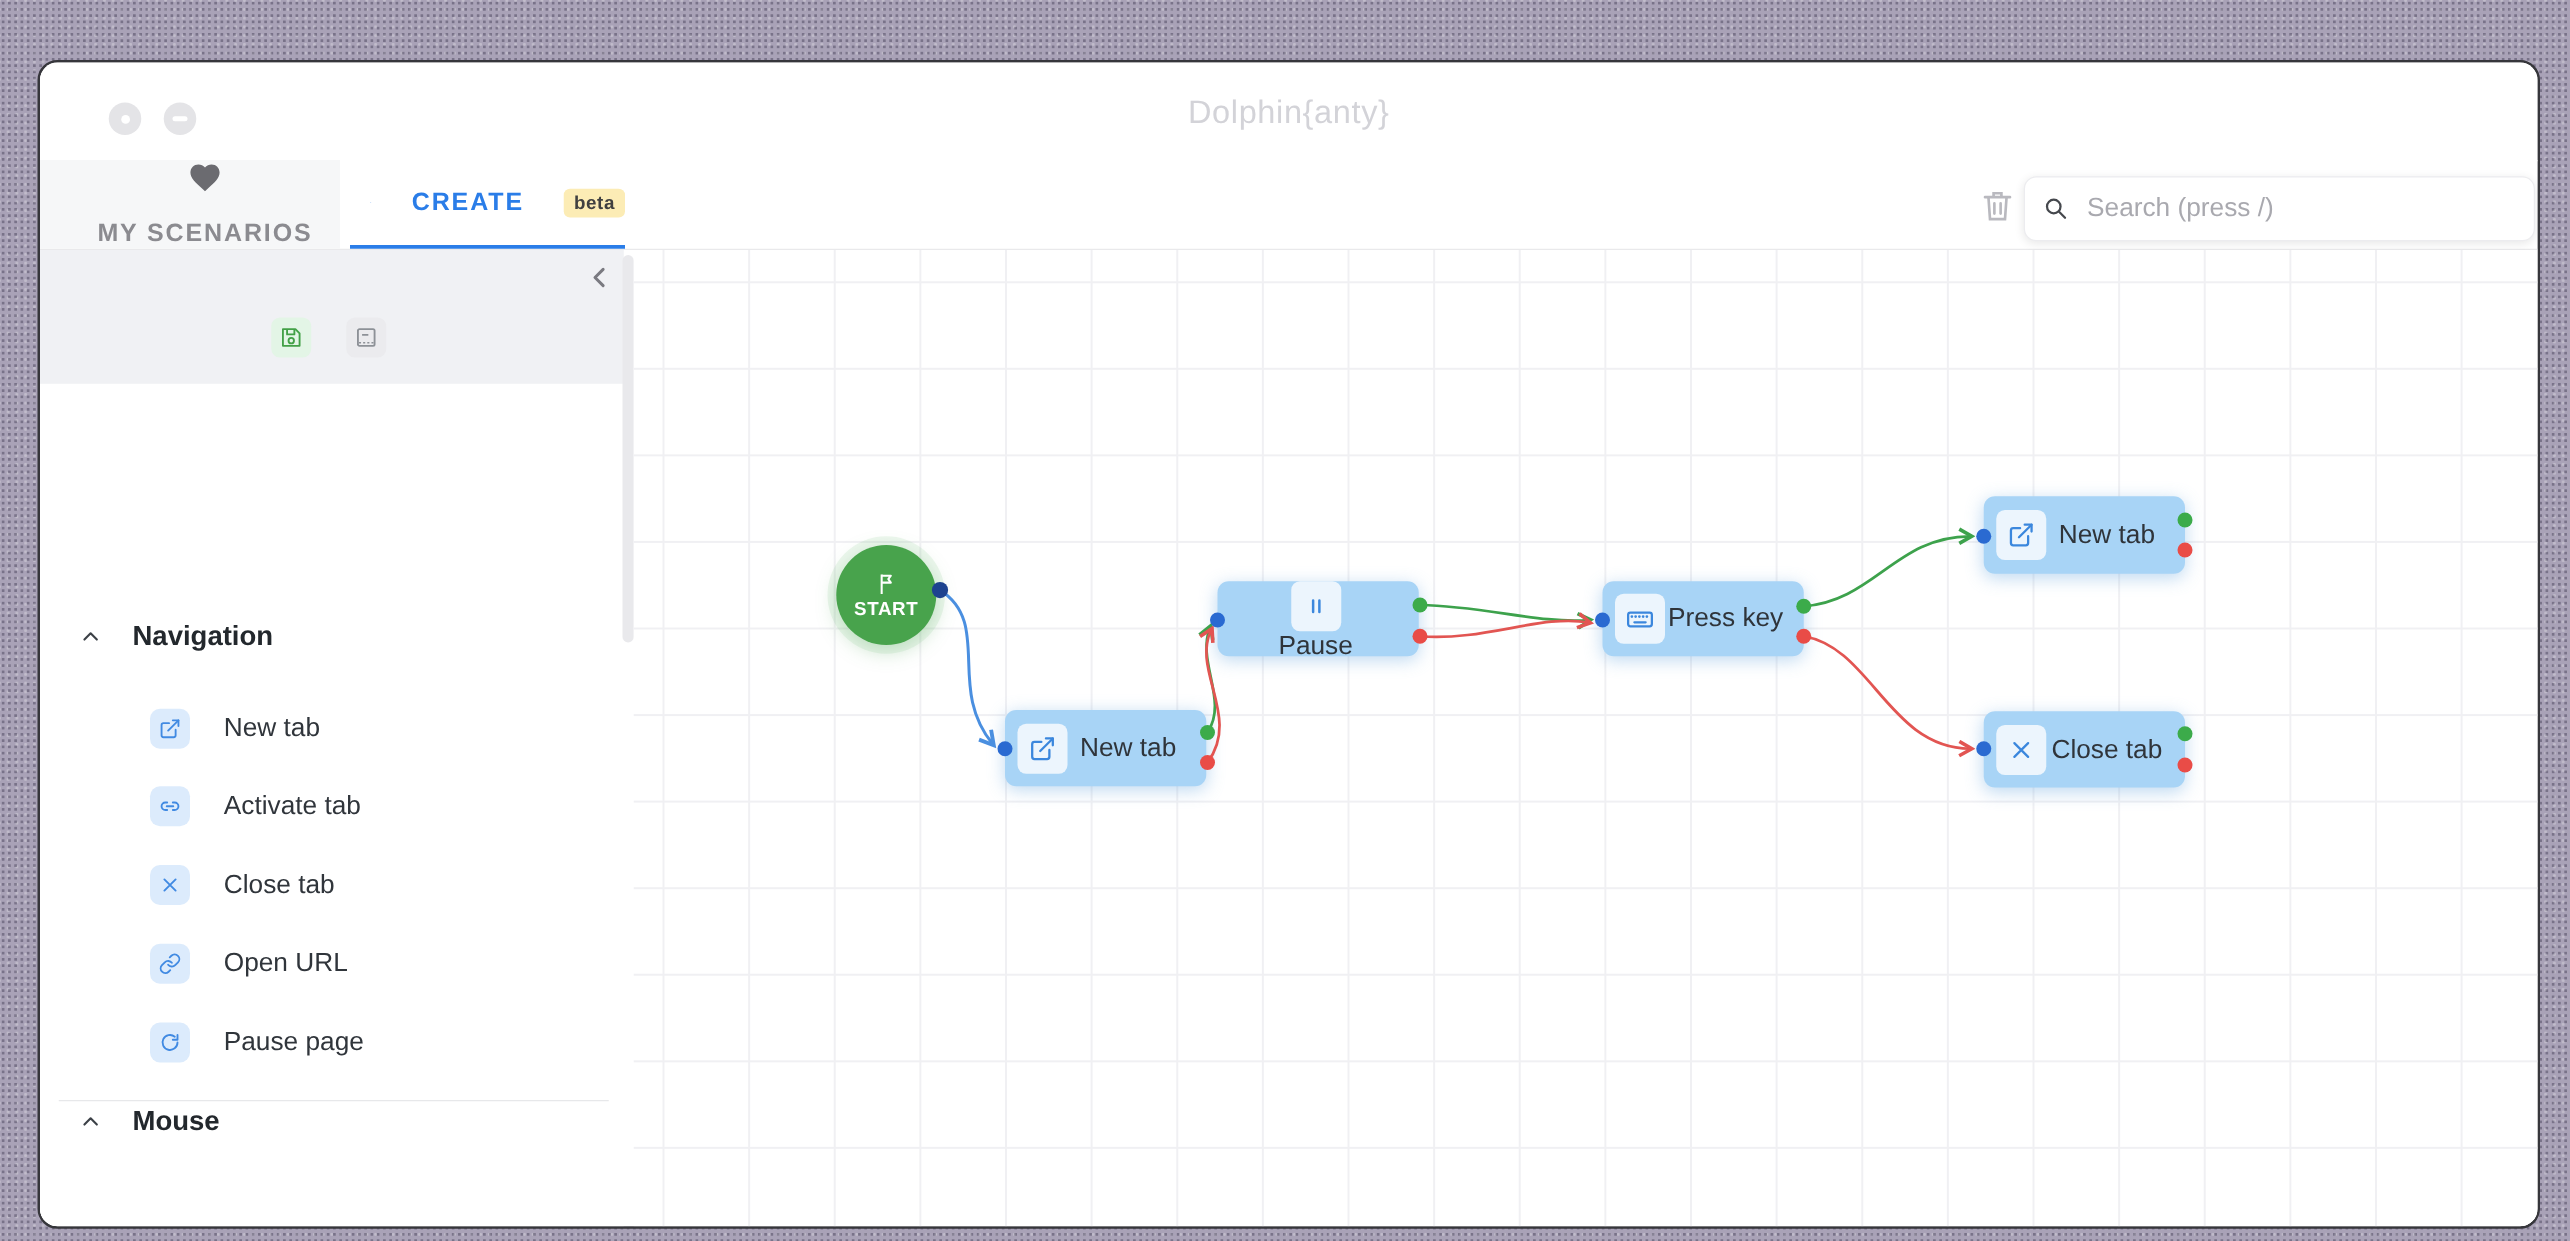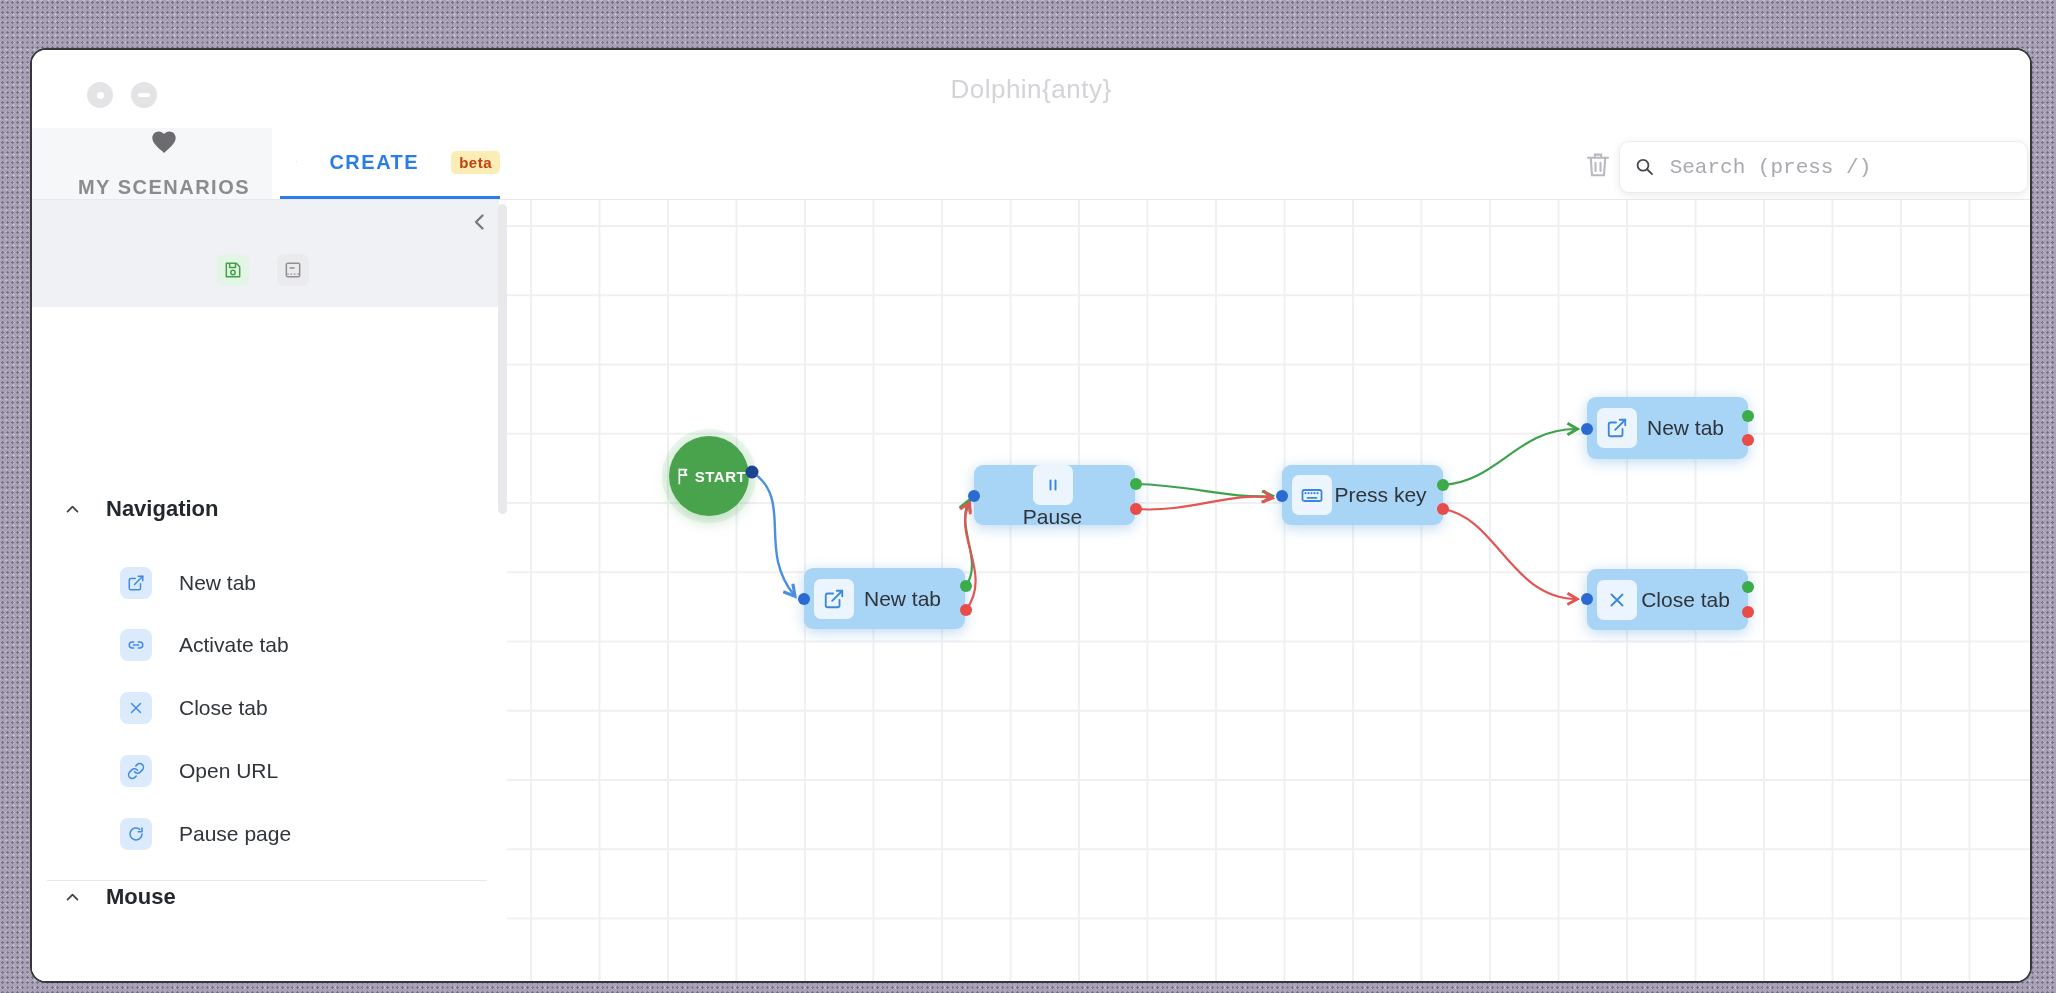--- a/index.html
+++ b/index.html
@@ -25,25 +25,25 @@
   .wbtn .minus{width:12px;height:4px;border-radius:2px;background:#fff;}
   .wtitle{position:absolute;left:0;right:0;top:24px;text-align:center;font-size:26px;color:#d3d3d8;letter-spacing:.5px;}
   
   .tabbar{position:absolute;left:0;top:78px;width:100%;height:72px;background:#fff;border-bottom:1px solid #e9e9eb;box-sizing:border-box;}
   .tab{position:absolute;top:0;height:71px;display:flex;align-items:center;box-sizing:border-box;}
   .tab-scen{left:0;width:240px;background:#f6f7f8;padding-left:24px;gap:20px;flex-direction:column;}
   .tab-create{left:248px;width:220px;background:#fff;border-bottom:3px solid #2a7de8;padding-left:16px;gap:32px;}
   .tab-label{font-size:20px;letter-spacing:1.5px;font-weight:600;}
   .tab-scen .tab-label{color:#8b8b90;}
   .tab-create .tab-label{color:#2a7de8;}
-  .beta{background:#fcecb5;color:#c2410c;font-weight:700;font-size:15px;border-radius:5px;padding:3px 8px;letter-spacing:.5px;}
+  .beta{background:#fcecb5;color:#404040;font-weight:700;font-size:15px;border-radius:5px;padding:3px 8px;letter-spacing:.5px;}
   .trash{position:absolute;top:20px;left:1551px;width:30px;height:32px;}
   .searchbox{position:absolute;left:1587px;top:13px;width:409px;height:52px;background:#fff;border:1px solid #ececef;border-radius:10px;
     box-shadow:0 2px 8px rgba(0,0,0,.09);display:flex;align-items:center;padding:0 14px;gap:12px;box-sizing:border-box;}
-  .searchbox input{border:none;outline:none;font-size:21px;color:#ef4444;width:100%;font-family:Liberation Mono, monospace;background:transparent;}
+  .searchbox input{border:none;outline:none;font-size:21px;color:#ef4444;width:100%;font-family:Liberation Sans, sans-serif;background:transparent;}
   .searchbox input::placeholder{color:#a9a9af;}
   
   .main{position:absolute;left:0;top:150px;width:100%;height:781px;background:#fff;}
   .sidebar{position:absolute;left:0;top:0;width:467px;height:781px;background:#fff;}
   .sb-header{position:absolute;left:0;top:0;width:467px;height:107px;background:#f0f1f4;}
   .sb-tool{position:absolute;top:54px;width:32px;height:32px;border-radius:7px;display:flex;align-items:center;justify-content:center;}
   .sb-tool.save{left:185px;background:#e3f5e6;}
   .sb-tool.form{left:245px;background:#ebebee;}
   .collapse{position:absolute;left:436px;top:10px;width:24px;height:24px;}
   .section-head{position:absolute;left:32px;display:flex;align-items:center;gap:25px;}
@@ -58,21 +58,21 @@
     background-image:
       linear-gradient(to right,#f0f0f3 1.5px,transparent 1.5px),
       linear-gradient(to bottom,#f0f0f3 1.5px,transparent 1.5px);
     background-size:68.5px 69.25px;background-position:23px 25px;}
   .node{position:absolute;width:161px;height:61px;background:#a8d4f6;border-radius:9px;
     display:flex;align-items:center;padding:0 14px 0 10px;box-sizing:border-box;
     box-shadow:0 3px 14px rgba(110,170,225,.45);cursor:pointer;}
   .node-icon{width:40px;height:40px;background:#ecf5fd;border-radius:7px;display:flex;align-items:center;justify-content:center;flex:0 0 auto;}
   .node-label{flex:1;text-align:center;font-size:21px;color:#2f343a;}
   .start-node{position:absolute;left:162px;top:236px;width:80px;height:80px;border-radius:50%;background:#48a34c;
-    display:flex;flex-direction:row;align-items:center;justify-content:center;gap:1px;
+    display:flex;flex-direction:column;align-items:center;justify-content:center;gap:1px;
     box-shadow:0 0 0 7px rgba(110,190,115,.12),0 5px 16px rgba(90,170,95,.35);cursor:pointer;}
   .start-label{color:#fff;font-size:15px;font-weight:600;letter-spacing:.5px;}
   .edges{position:absolute;left:0;top:0;pointer-events:none;}
 </style>
 </head>
 <body>
 
 <div class="noise"></div>
 
 <div class="window">

